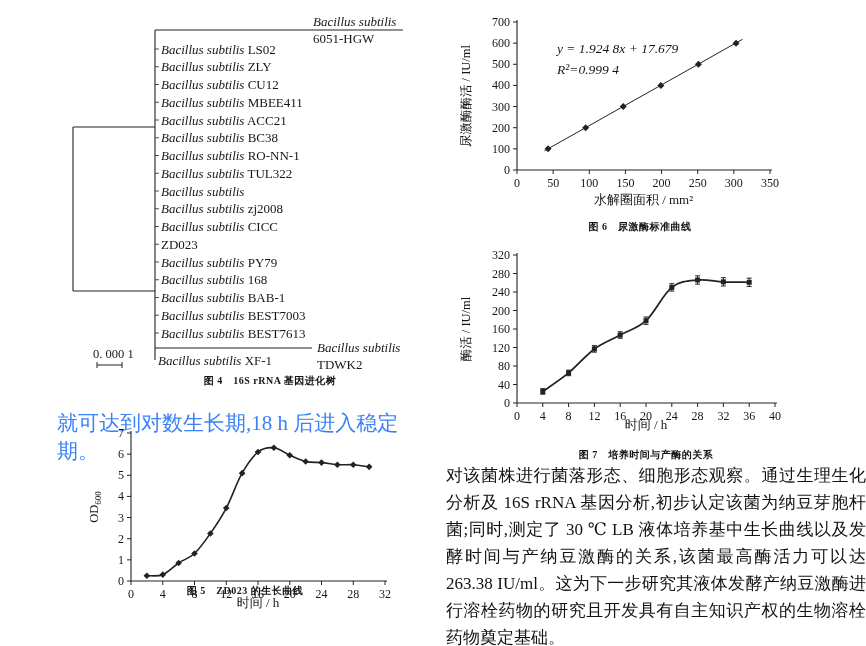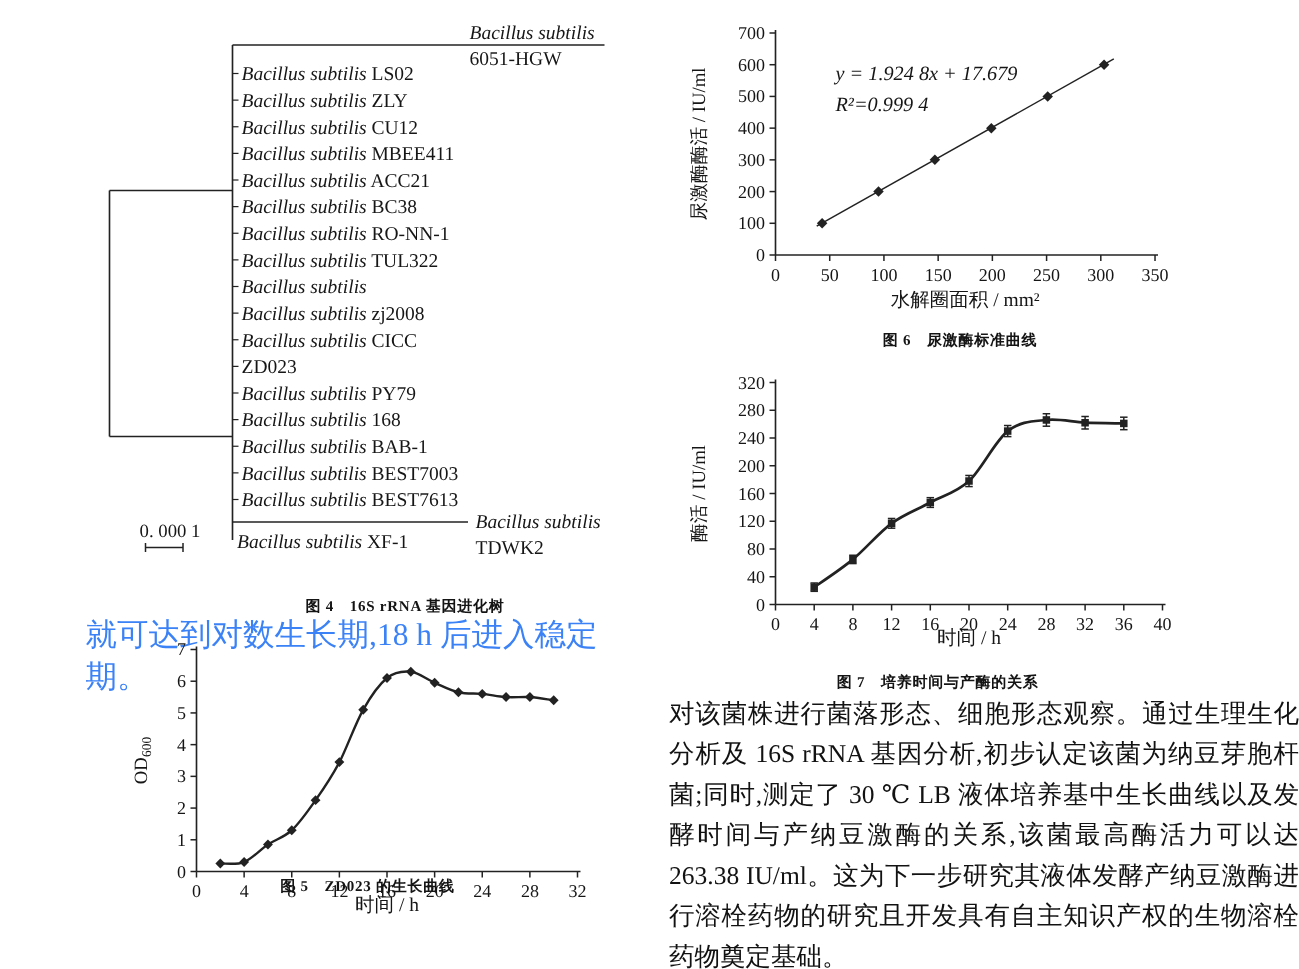--- a/index.html
+++ b/index.html
@@ -10,23 +10,23 @@
   }
   svg{position:absolute;overflow:visible;}
   #tree-svg{left:55px;top:8px;}
   #fig6-svg{left:440px;top:8px;}
   #fig7-svg{left:440px;top:243px;}
   #fig5-svg{left:70px;top:423px;}
   .caption{
     position:absolute;font-weight:bold;font-size:10px;color:#141414;
     text-align:center;letter-spacing:0.5px;white-space:nowrap;
   }
-  #cap4{left:120px;top:374px;width:300px;margin-top:23px;}
+  #cap4{left:120px;top:374px;width:300px;}
   #cap6{left:445px;top:220px;width:390px;}
-  #cap7{left:425px;top:448px;width:400px;text-align:center;}
+  #cap7{left:446px;top:448px;width:400px;text-align:center;}
   #cap5{left:70px;top:584px;width:350px;}
   #left-line{
     position:absolute;left:57px;top:409px;width:360px;
     font-size:21px;color:#3b82f6;
   }
   #para{
     position:absolute;left:446px;top:462px;width:420px;
     font-size:17px;line-height:27px;text-align:justify;color:#121212;
   }
 </style>

